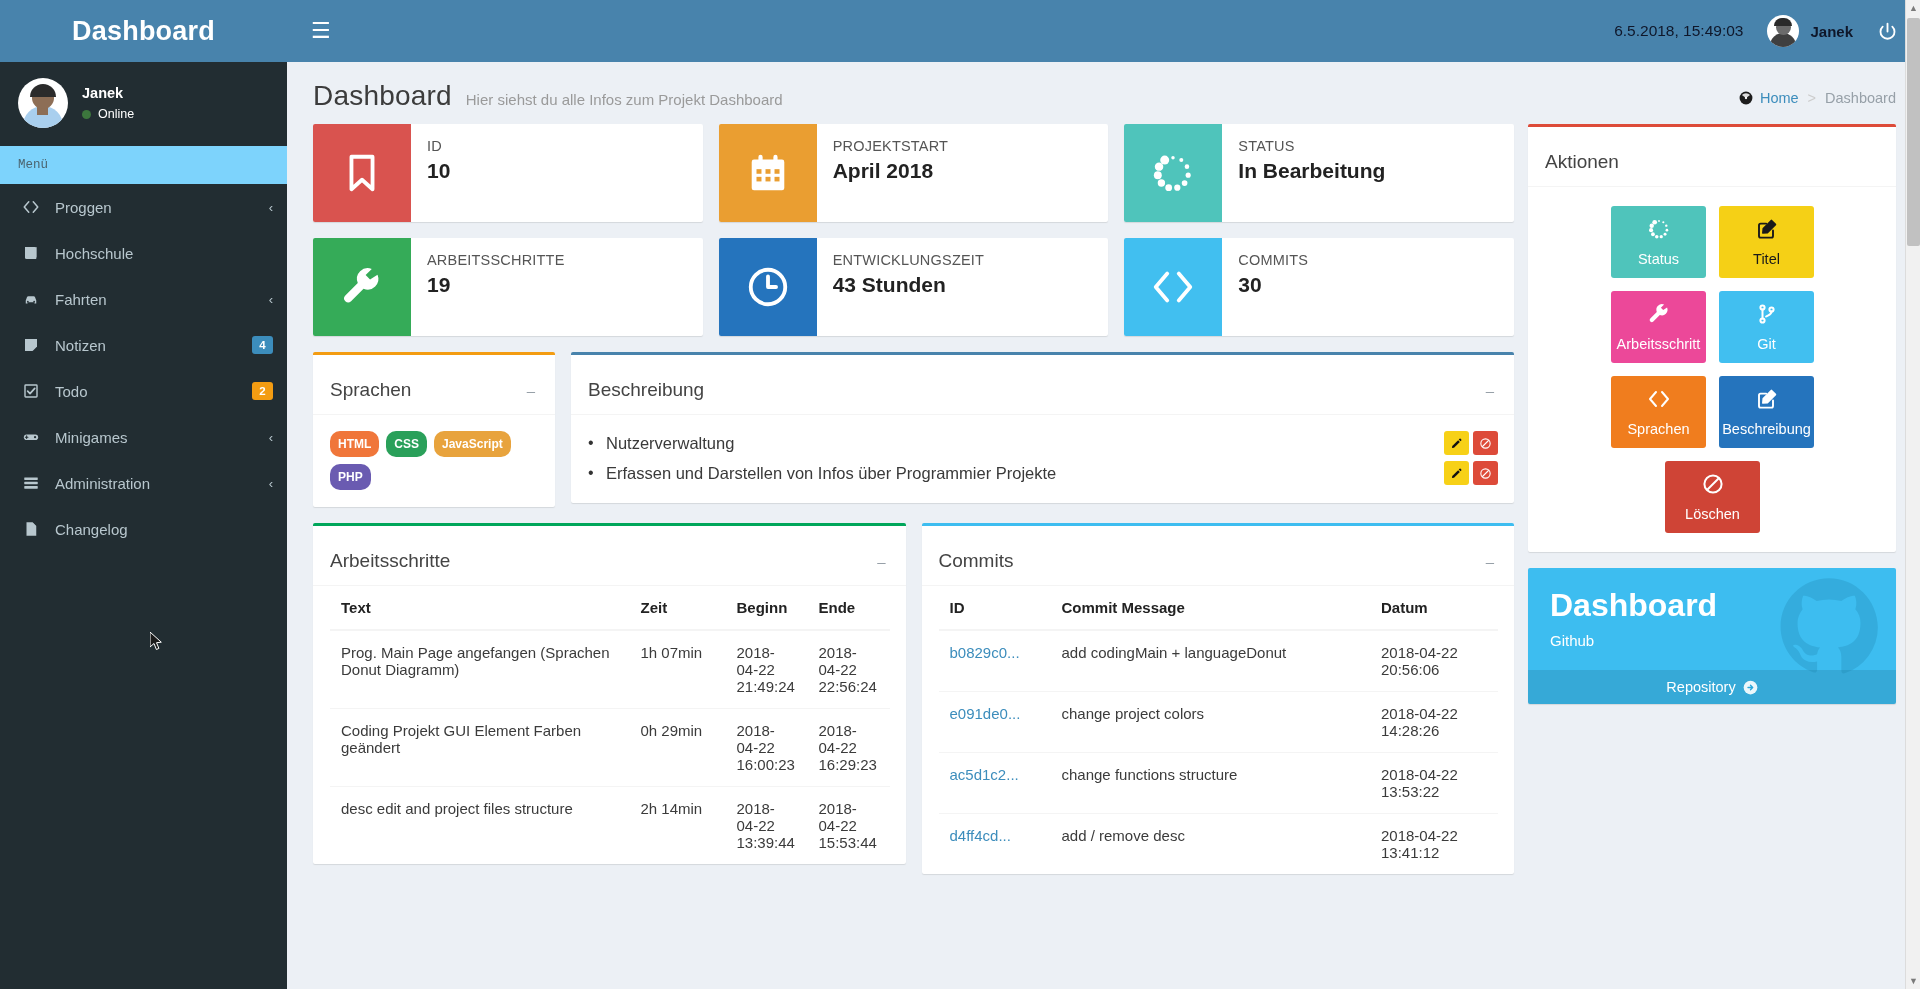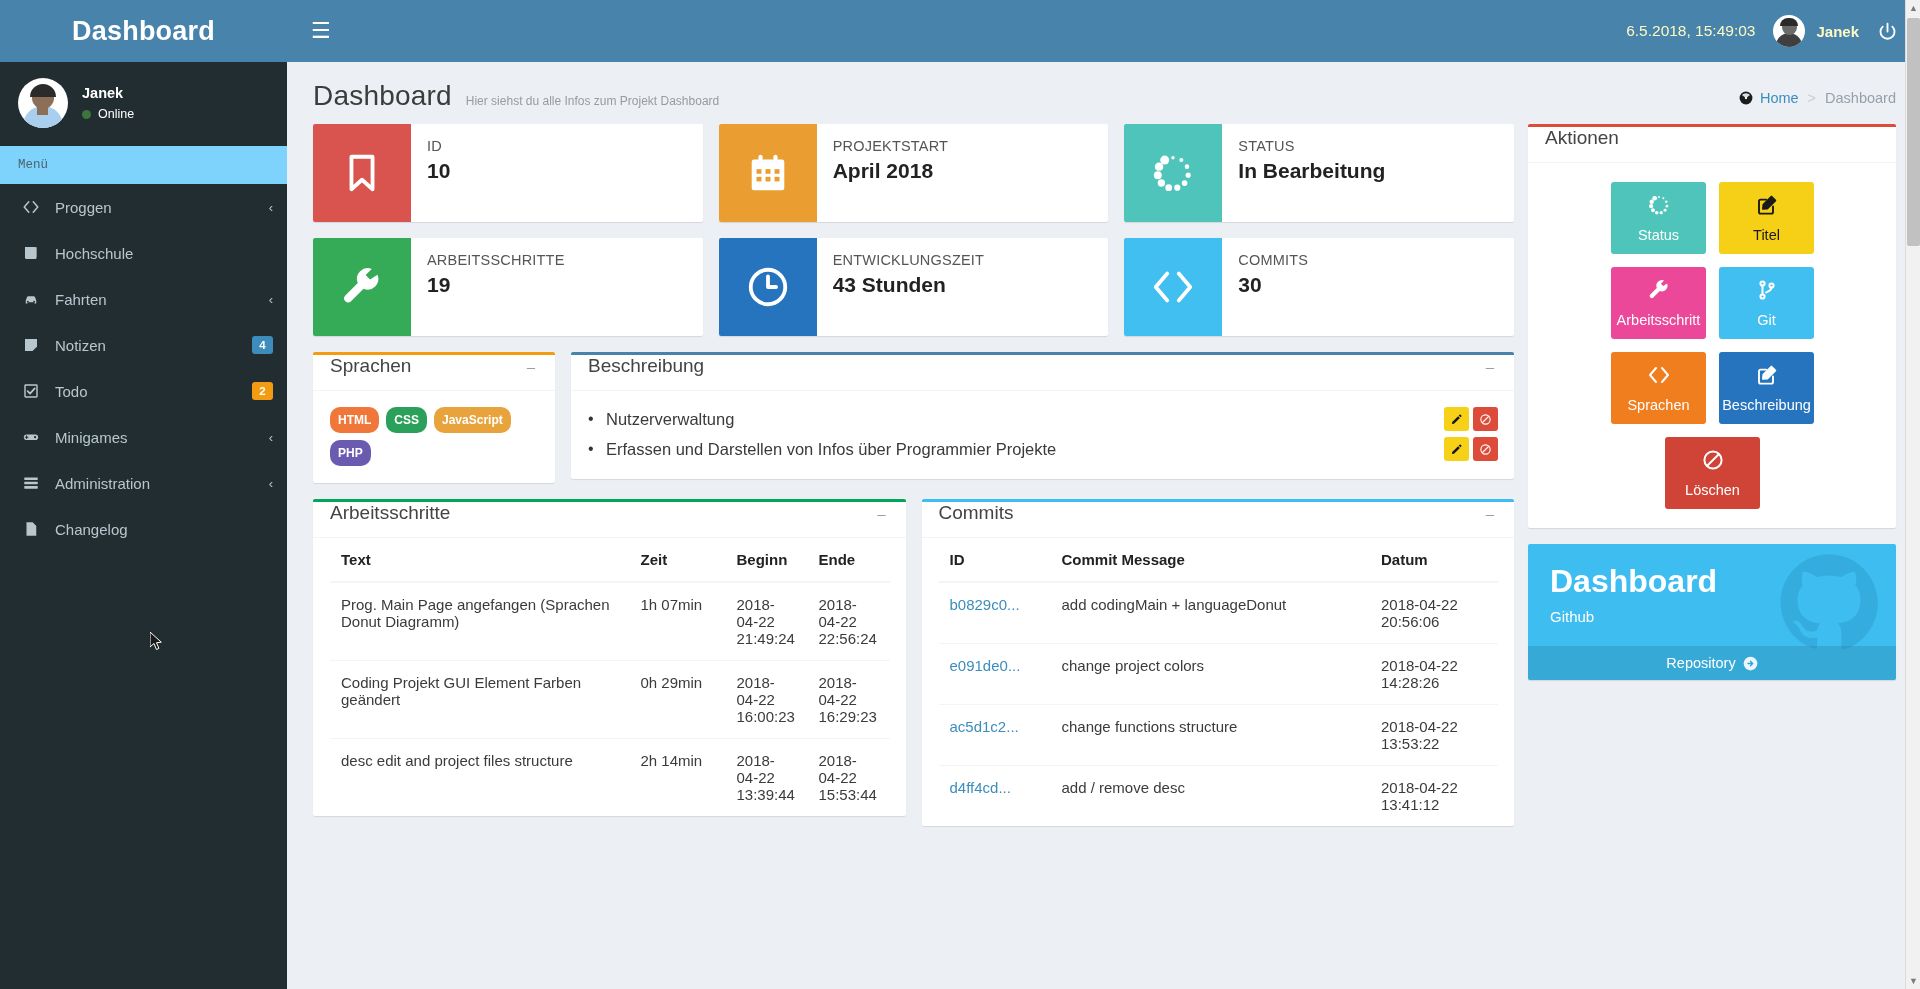--- a/index.html
+++ b/index.html
@@ -43,32 +43,32 @@
   .chev { color: #b8c7ce; font-size: 13px; }
   .badge { font-size: 11.5px; font-weight: bold; color: #fff; border-radius: 3px; padding: 3px 7px; min-width: 21px; text-align: center; }
   .badge.blue { background: #3c8dbc; }
   .badge.orange { background: #f39c12; }
   .cursor-arrow { position: absolute; left: 150px; top: 632px; width: 12px; height: 19px; pointer-events: none; }
 
   
   .main { flex: 1; height: 989px; position: relative; overflow: hidden; }
   .topbar { height: 62px; background: #4883ac; display: flex; align-items: center; padding: 0 22px 0 18px; }
   .hamburger { color: #fff; font-size: 22px; cursor: pointer; line-height: 1; padding: 4px 6px; }
-  .topbar-right { margin-left: auto; display: flex; align-items: center; gap: 18px; color: #fef9c3; }
+  .topbar-right { margin-left: auto; display: flex; align-items: center; gap: 24px; color: #0f172a; }
   .clock { font-size: 15.5px; }
   .user-mini { display: flex; align-items: center; gap: 11px; font-size: 15px; font-weight: bold; cursor: pointer; }
   .avatar-sm { width: 32px; height: 32px; border-radius: 50%; background: #fff; position: relative; overflow: hidden; }
   .avatar-sm .h2 { position: absolute; width: 15px; height: 15px; border-radius: 50%; background: #6b6b6b; left: 9px; top: 5px; }
   .avatar-sm .hr2 { position: absolute; width: 18px; height: 8px; border-radius: 9px 9px 0 0; background: #2a2a2a; left: 7px; top: 3px; }
   .avatar-sm .b2 { position: absolute; width: 26px; height: 14px; border-radius: 13px 13px 0 0; background: #3f3f3f; left: 3px; bottom: 0; }
   .power { cursor: pointer; display: flex; }
 
   .content-header { padding: 18px 24px 12px 26px; display: flex; align-items: baseline; }
   .page-title { font-size: 28px; font-weight: 300; color: #3c3c3c; letter-spacing: .2px; }
-  .page-sub { font-size: 12px; color: #9a9a9a; margin-left: 14px; }
+  .page-sub { font-size: 15px; color: #9a9a9a; margin-left: 14px; }
   .breadcrumb { margin-left: auto; font-size: 14.5px; color: #97a0a8; display: flex; align-items: center; gap: 9px; }
   .breadcrumb .bc-home { color: #3c8dbc; display: flex; align-items: center; gap: 7px; cursor: pointer; }
   .breadcrumb .sep { color: #ccc; }
 
   .content { display: flex; gap: 0; padding: 0 24px 0 26px; }
   .col-left { flex: 1 1 auto; min-width: 0; }
   .col-right { flex: 0 0 368px; margin-left: 14px; }
 
   
   .sbrow { display: flex; gap: 16px; margin-bottom: 16px; }
@@ -76,21 +76,21 @@
     background: #fff; border-radius: 2px; box-shadow: 0 1px 1px rgba(0,0,0,.1);
     display: flex; height: 98px; flex: 1 1 0; min-width: 0; overflow: hidden;
   }
   .sb-icon { width: 98px; flex: 0 0 98px; display: flex; align-items: center; justify-content: center; color: #fff; }
   .sb-body { padding: 14px 0 0 16px; min-width: 0; }
   .sb-label { font-size: 14.5px; color: #555; letter-spacing: .2px; }
   .sb-value { font-size: 21px; font-weight: bold; color: #222; margin-top: 5px; }
 
   
   .panel { background: #fff; border-radius: 2px; box-shadow: 0 1px 1px rgba(0,0,0,.1); border-top: 3px solid #d2d6de; margin-bottom: 16px; }
-  .panel-head { display: flex; align-items: center; padding: 0 16px 13px 17px; border-bottom: 1px solid #f4f4f4; }
+  .panel-head { display: flex; align-items: center; padding: 24px 16px 13px 17px; border-bottom: 1px solid #f4f4f4; }
   .panel-title { font-size: 19px; font-weight: 400; color: #444; }
   .panel-tools { margin-left: auto; display: flex; gap: 8px; }
   .tool-btn { color: #97a0a8; cursor: pointer; font-size: 15px; line-height: 1; padding: 2px 4px; }
   .panel-body { padding: 13px 16px 15px 17px; }
 
   .row2 { display: flex; gap: 16px; align-items: flex-start; }
   .lang-panel { flex: 0 0 242px; border-top-color: #f39c12; }
   .desc-panel { flex: 1 1 auto; border-top-color: #4883ac; }
 
   .lang-badges { display: flex; gap: 7px; flex-wrap: wrap; padding: 3px 0 2px; }

